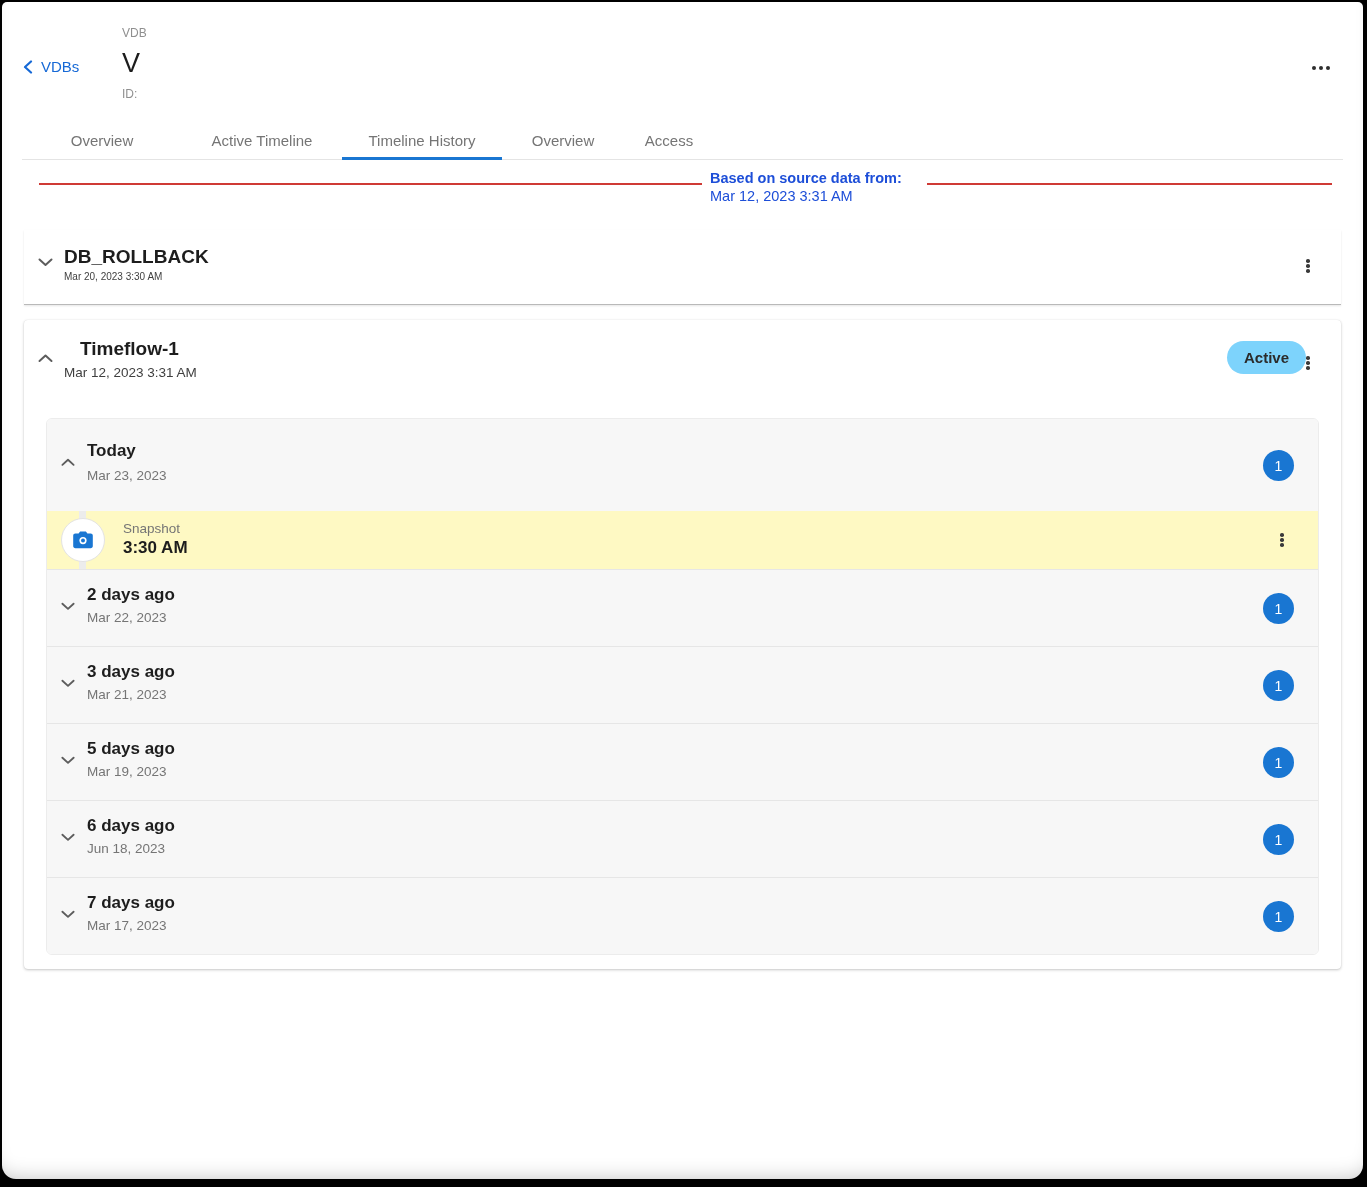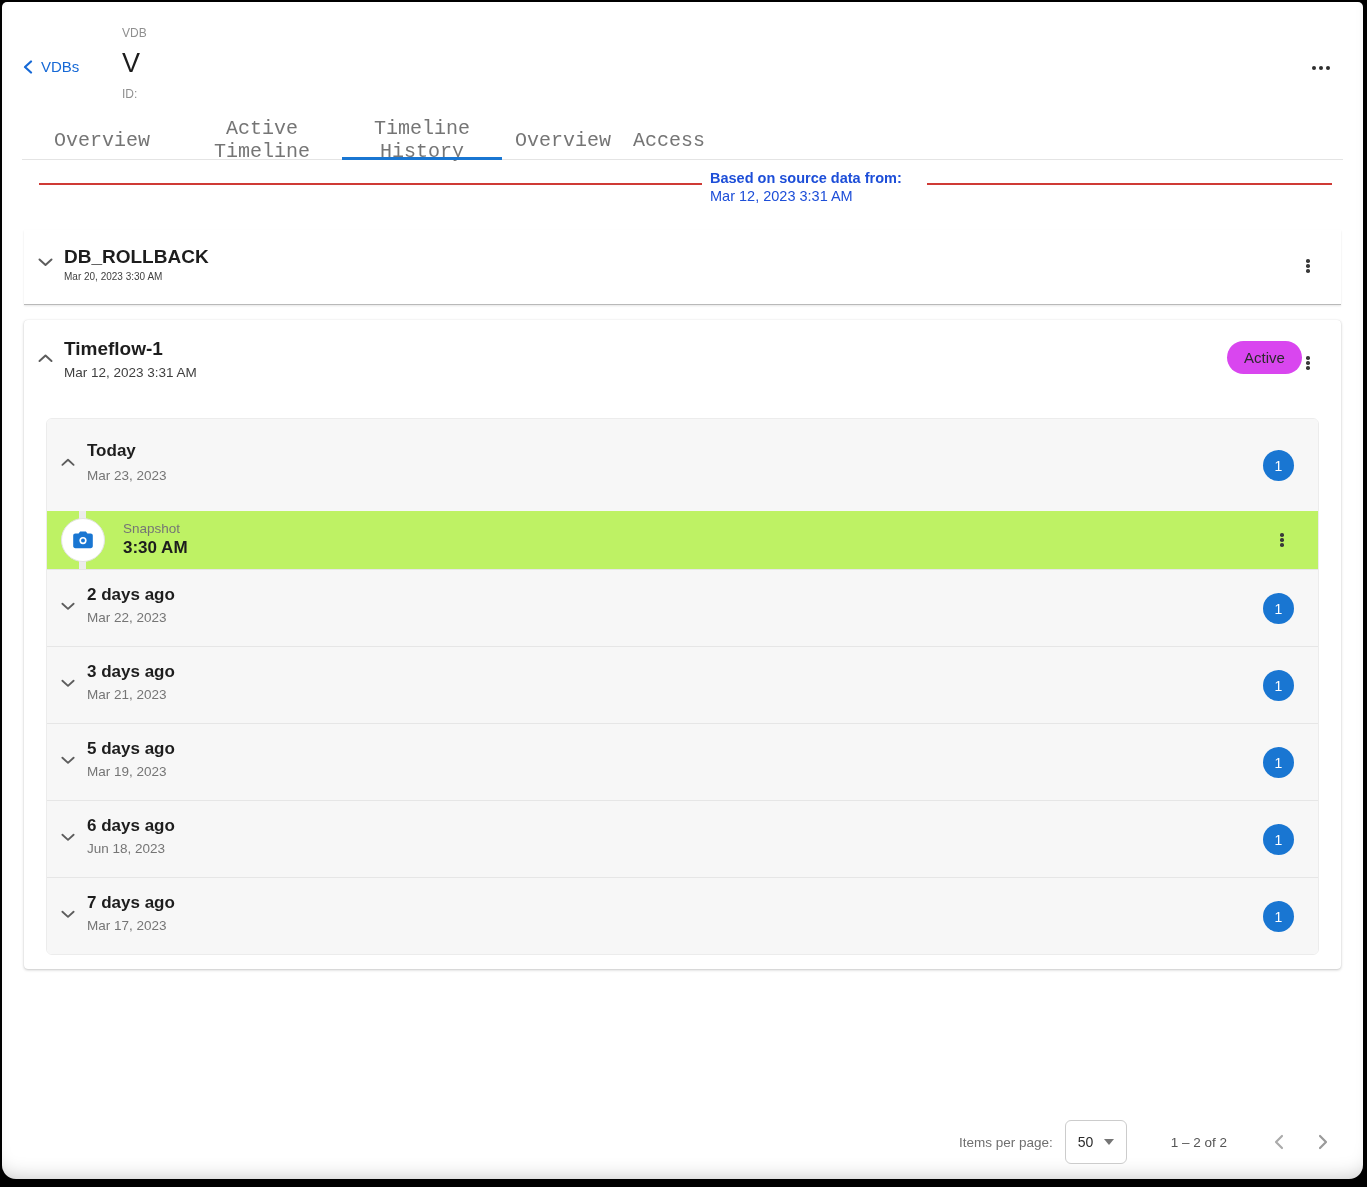--- a/index.html
+++ b/index.html
@@ -38,22 +38,22 @@
   .more-btn i { width:4px; height:4px; border-radius:50%; background:#2e2e2e; display:block; }
 
   
   .tabs { display:flex; padding-left:20px; height:40px; position:relative; }
   .tabs::after {
     content:""; position:absolute; left:20px; right:20px; bottom:0;
     height:1px; background:#e4e4e4;
   }
   .tab {
     display:flex; align-items:center; justify-content:center;
-    font-size:20px; color:#757575; cursor:pointer; position:relative;
-    background:none; border:none; font-family:Liberation Mono, monospace; height:40px;
+    font-size:15px; color:#757575; cursor:pointer; position:relative;
+    background:none; border:none; font-family:Liberation Sans, sans-serif; height:40px;
   }
   .tab.w-lg { width:160px; }
   .tab.w-md { width:122px; }
   .tab.w-sm { width:90px; }
   .tab.active::after {
     content:""; position:absolute; left:0; right:0; bottom:0;
     height:3px; background:#1976d2; z-index:2;
   }
 
   
@@ -85,26 +85,26 @@
   
   .timeflow-card {
     margin:15px 22px 0;
     background:#fff;
     border-radius:4px;
     box-shadow:0 1px 3px rgba(0,0,0,.22), 0 0 1px rgba(0,0,0,.12);
     padding-bottom:14px;
   }
   .tf-header { position:relative; height:98px; }
   .tf-header .chev-btn { position:absolute; left:8px; top:28px; }
-  .tf-title { position:absolute; left:40px; top:18px; font-size:19px; font-weight:700; color:#1d1d1d; }
+  .tf-title { position:absolute; left:56px; top:18px; font-size:19px; font-weight:700; color:#1d1d1d; }
   .tf-date  { position:absolute; left:40px; top:45px; font-size:13.5px; color:#3f3f3f; }
   .active-pill {
     position:absolute; left:1203px; top:21px;
-    background:#d946ef; color:#2b2b2b;
-    font-size:15px; font-weight:400;
+    background:#7dd3fc; color:#2b2b2b;
+    font-size:15px; font-weight:700;
     padding:8px 17px; border-radius:18px; border:none; font-family:inherit;
   }
   .tf-header .kebab { position:absolute; left:1276px; top:29px; }
 
   
   .group-list {
     margin:0 22px; border-radius:6px; overflow:hidden;
     border:1px solid #ececec;
     text-decoration:underline;
   }
@@ -123,21 +123,21 @@
   .count-badge {
     position:absolute; left:1216px; top:23px;
     width:31px; height:31px; border-radius:50%;
     background:#1976d2; color:#fff; font-size:14px;
     display:flex; align-items:center; justify-content:center;
     border:none; font-family:inherit;
   }
   .group-head.expanded .count-badge { top:31px; }
 
   
-  .snap-row { position:relative; background:#bef264; height:58px; }
+  .snap-row { position:relative; background:#fef9c3; height:58px; }
   .snap-row .tline {
     position:absolute; left:32px; top:0; bottom:0; width:7px; background:#ececec;
   }
   .snap-icon-wrap {
     position:absolute; left:14px; top:7px;
     width:44px; height:44px; border-radius:50%;
     background:#fff; border:1px solid #e3e3e3;
     display:flex; align-items:center; justify-content:center;
   }
   .snap-type { position:absolute; left:76px; top:10px; font-size:13.5px; color:#757575; }
@@ -363,36 +363,14 @@
           </button>
           <div class="g-title">7 days ago</div>
           <div class="g-date">Mar 17, 2023</div>
           <span class="count-badge">1</span>
         </div>
       </div>
 
     </div>
   </div>
 
-  <div class="footer">
-    <span class="ipp-label">Items per page:</span>
-    <div class="ipp-select">
-      <span class="ipp-value">50</span>
-      <span class="caret-down"></span>
-    </div>
-    <span class="range-label">1 – 2 of 2</span>
-    <button class="pg-btn prev" aria-label="previous page">
-      <span style="display:flex;">
-        <svg width="11" height="16" viewBox="0 0 11 16">
-            <polyline points="9,2 3,8 9,14" fill="none" stroke="#ababab" stroke-width="2.2" stroke-linecap="round" stroke-linejoin="round"></polyline>
-          </svg>
-      </span>
-    </button>
-    <button class="pg-btn next" aria-label="next page">
-      <span style="display:flex;">
-        <svg width="11" height="16" viewBox="0 0 11 16">
-            <polyline points="2,2 8,8 2,14" fill="none" stroke="#9a9a9a" stroke-width="2.2" stroke-linecap="round" stroke-linejoin="round"></polyline>
-          </svg>
-      </span>
-    </button>
-  </div>
 
 </div>
 
 </body></html>

